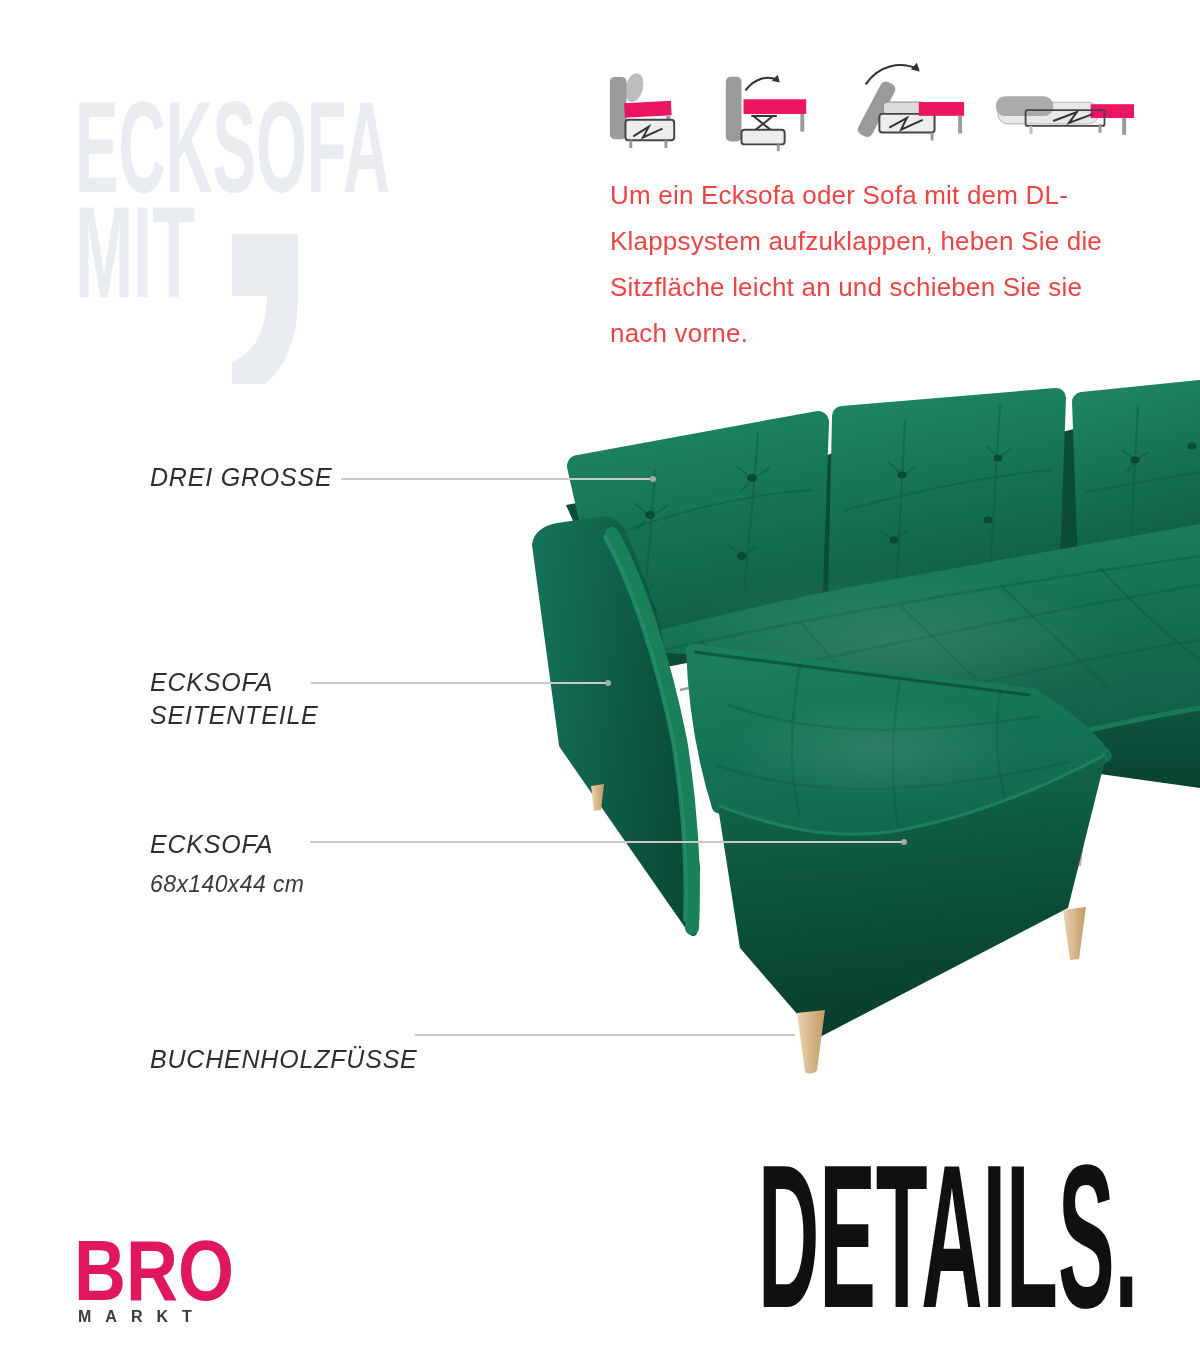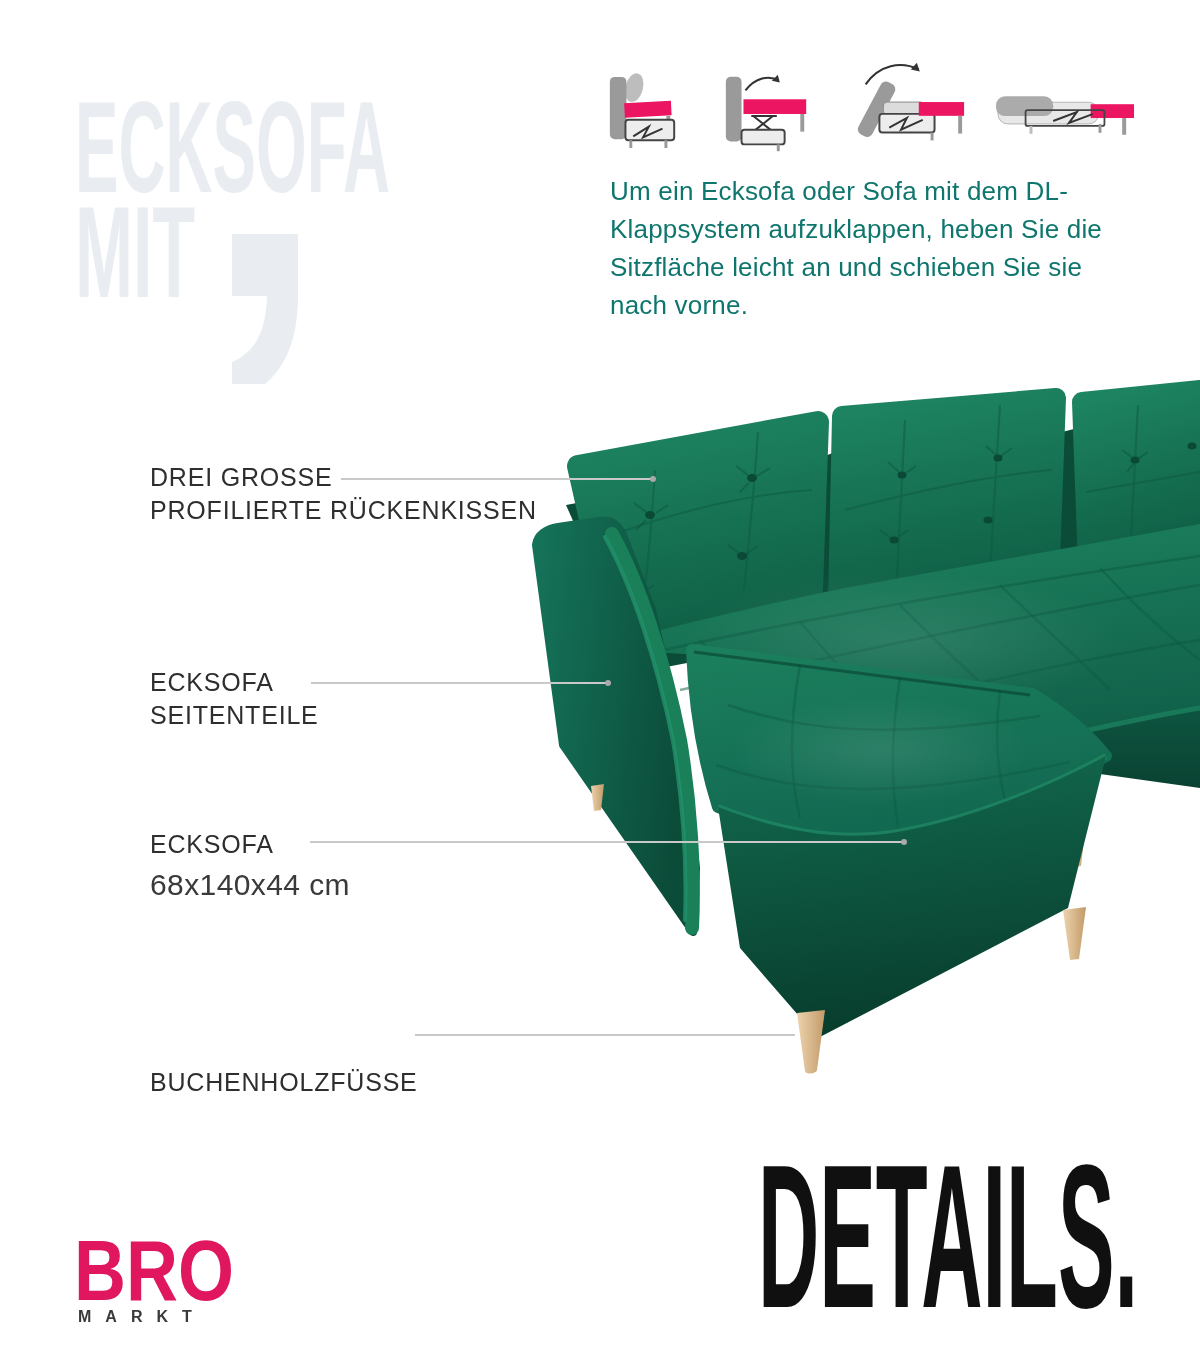--- a/index.html
+++ b/index.html
@@ -7,27 +7,27 @@
        font-family:"Liberation Sans",sans-serif;}
   .abs{position:absolute;}
 
   
   #ghost-title{left:70px;top:44px;width:360px;height:340px;}
 
   
   .howto-icon{position:absolute;}
 
   
-  #howto-text{left:610px;top:172px;width:520px;font-size:26px;line-height:38px;
-              color:#0f766e;letter-spacing:.2px;}
+  #howto-text{left:610px;top:172px;width:520px;font-size:26px;line-height:46px;
+              color:#ef4444;letter-spacing:.2px;}
 
   
   .callout{position:absolute;left:150px;color:#2e2e2e;font-size:25px;line-height:33px;
-           letter-spacing:.8px;font-weight:400;}
-  .callout .sub{font-size:30px;letter-spacing:.4px;color:#3a3a3a;margin-top:7px;}
+           letter-spacing:.8px;font-weight:400;font-style:italic;}
+  .callout .sub{font-size:23px;letter-spacing:.4px;color:#3a3a3a;margin-top:7px;}
 
   
   .leader{position:absolute;height:2px;background:#c9c9c9;transform:translateY(-1px);}
   .leader.dot::after{content:"";position:absolute;right:-3px;top:-2px;width:6px;height:6px;
                      border-radius:50%;background:#a9a9a9;}
 
   
   #brand-logo{left:70px;top:1222px;}
   #details-heading{left:740px;top:1148px;}
 </style>
@@ -185,37 +185,36 @@
   <g>
     <path d="M536,545 C537,535 546,529 558,527 L598,521 C610,519 618,524 623,535 L652,610 L678,725 L696,868 L693,932 L563,745 Z" fill="url(#gArm)" stroke="url(#gArm)" stroke-width="8" stroke-linejoin="round"></path>
     <path d="M612,534 C640,585 664,660 680,740 C690,800 695,870 692,928" stroke="#1a8059" stroke-width="14" fill="none" stroke-linecap="round"></path>
     <path d="M605,537 C633,588 657,662 673,741 C682,796 687,862 685,920" stroke="#23926b" stroke-width="4" opacity=".8" fill="none" stroke-linecap="round"></path>
   </g>
   <path d="M591,786 L604,784 L601,810 L594,811 Z" fill="url(#gLeg)"></path>
 </svg>
 
 <div class="callout" style="top:461px">
   <div>DREI GROSSE</div>
-  <div>PROFILIERTE RÜCKENKISSEN</div>
 </div>
 <div class="leader dot abs" style="left:341px;top:479px;width:312px"></div>
 
 <div class="callout" style="top:666px">
   <div>ECKSOFA</div>
   <div>SEITENTEILE</div>
 </div>
 <div class="leader dot abs" style="left:311px;top:683px;width:297px"></div>
 
 <div class="callout" style="top:828px">
   <div>ECKSOFA</div>
   <div class="sub">68x140x44 cm</div>
 </div>
 <div class="leader dot abs" style="left:310px;top:842px;width:594px"></div>
 
-<div class="callout" style="top:1066px">
+<div class="callout" style="top:1043px">
   <div>BUCHENHOLZFÜSSE</div>
 </div>
 <div class="leader abs" style="left:415px;top:1035px;width:380px"></div>
 
 <svg id="brand-logo" class="abs" width="190" height="104" viewBox="0 0 190 104">
   <text x="4" y="78" font-size="86" font-weight="bold" fill="#e0175e" textLength="160" lengthAdjust="spacingAndGlyphs">BRO</text>
   <text x="8" y="100" font-size="16" font-weight="bold" fill="#3a3a3a" letter-spacing="14">MARKT</text>
 </svg>
 
 <svg id="details-heading" class="abs" width="430" height="180" viewBox="0 0 430 180">

